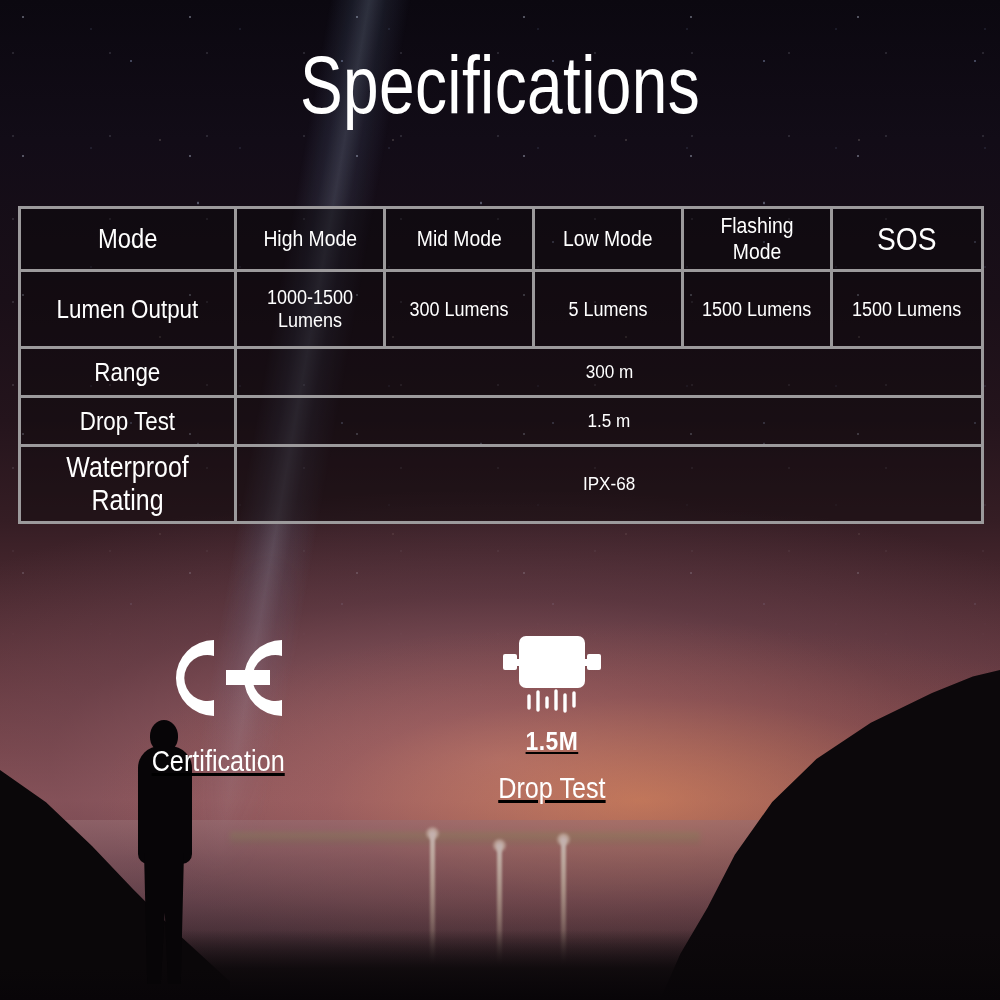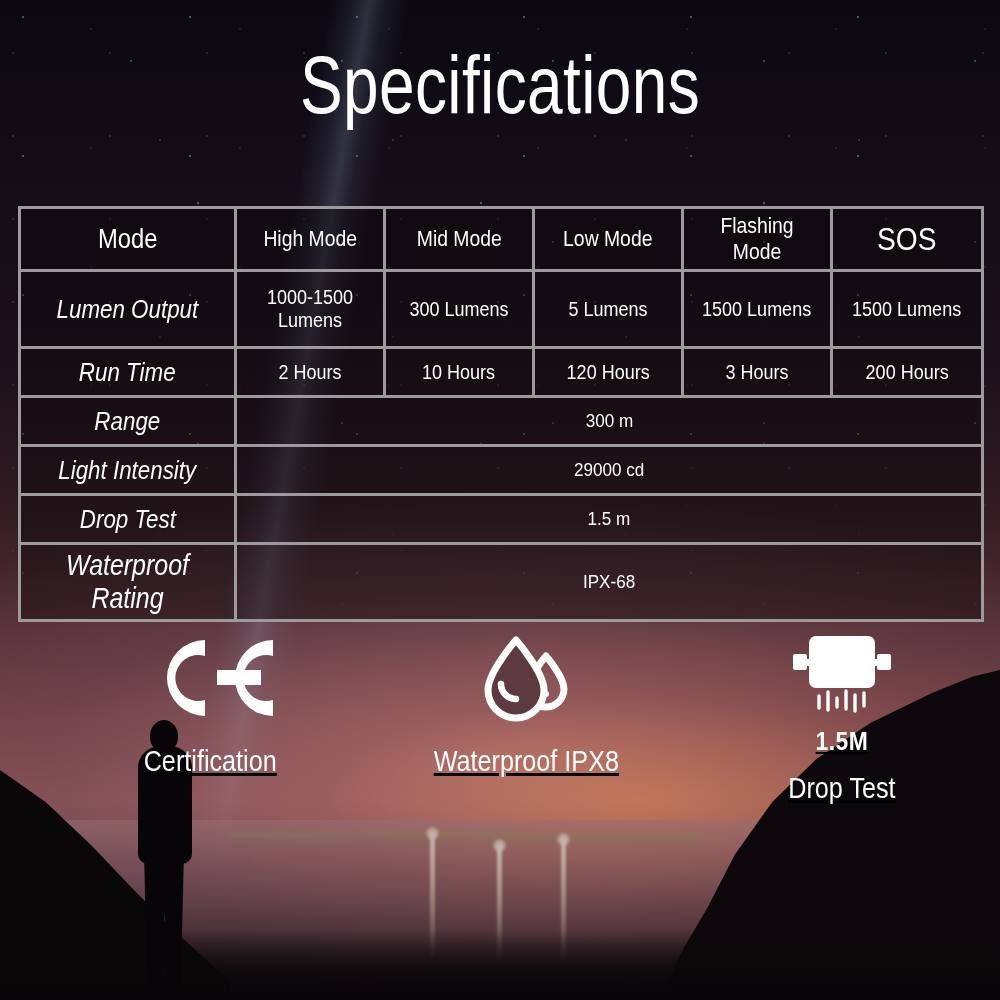--- a/index.html
+++ b/index.html
@@ -219,21 +219,20 @@
     border: 3px solid #9c9a9c;
     text-align: center;
     vertical-align: middle;
     padding: 4px 3px;
     background: rgba(10,6,10,0.42);
   }
   td.lbl {
     background: #000000;
     font-size: 26px;
     transform-origin: 50% 50%;
-    font-style: italic;
   }
   td.lbl span { display: inline-block; transform: scaleX(0.86); }
   td.val {
     font-size: 20px;
   }
   td.val span { display: inline-block; transform: scaleX(0.90); }
   td.hdr {
     background: #000000;
     font-size: 22px;
   }
@@ -349,38 +348,26 @@
 
         <tr class="r-lumen">
           <td class="lbl"><span>Lumen Output</span></td>
           <td class="val"><span>1000-1500 Lumens</span></td>
           <td class="val"><span>300 Lumens</span></td>
           <td class="val"><span>5 Lumens</span></td>
           <td class="val"><span>1500 Lumens</span></td>
           <td class="val"><span>1500 Lumens</span></td>
         </tr>
 
-        <tr class="r-run">
-          <td class="lbl"><span>Run Time</span></td>
-          <td class="val"><span>2 Hours</span></td>
-          <td class="val"><span>10 Hours</span></td>
-          <td class="val"><span>120 Hours</span></td>
-          <td class="val"><span>3 Hours</span></td>
-          <td class="val"><span>200 Hours</span></td>
-        </tr>
 
         <tr class="r-span">
           <td class="lbl"><span>Range</span></td>
           <td class="val" colspan="5"><span>300 m</span></td>
         </tr>
 
-        <tr class="r-span">
-          <td class="lbl"><span>Light Intensity</span></td>
-          <td class="val" colspan="5"><span>29000 cd</span></td>
-        </tr>
 
         <tr class="r-span">
           <td class="lbl"><span>Drop Test</span></td>
           <td class="val" colspan="5"><span>1.5 m</span></td>
         </tr>
 
         <tr class="r-span">
           <td class="lbl wide-lbl"><span>Waterproof Rating</span></td>
           <td class="val" colspan="5"><span>IPX-68</span></td>
         </tr>
@@ -396,35 +383,20 @@
 
           <path d="M58 8 A38 38 0 1 0 58 84 L58 68 A23 23 0 1 1 58 24 Z" fill="#ffffff"></path>
 
           <path d="M126 8 A38 38 0 1 0 126 84 L126 68 A23 23 0 1 1 126 24 Z" fill="#ffffff"></path>
           <rect x="70" y="38" width="44" height="15" fill="#ffffff"></rect>
         </svg>
       </div>
       <div class="feature-label">Certification</div>
     </div>
 
-    <div class="feature f2">
-      <div class="feature-icon">
-        <svg width="96" height="96" viewBox="0 0 96 96" aria-hidden="true">
-          <g fill="none" stroke="#ffffff" stroke-width="7" stroke-linecap="round" stroke-linejoin="round">
-
-            <path d="M68 26 C68 26 86 47 86 59 A18 18 0 0 1 50 59 C50 47 68 26 68 26 Z"></path>
-            <path d="M59 55 A9 9 0 0 0 68 64" stroke-width="6"></path>
-
-            <path d="M38 10 C38 10 10 42 10 60 A28 28 0 0 0 66 60 C66 42 38 10 38 10 Z" fill="#5d3a40"></path>
-            <path d="M23 54 A15 15 0 0 0 38 69" stroke-width="6.5"></path>
-          </g>
-        </svg>
-      </div>
-      <div class="feature-label">Waterproof IPX8</div>
-    </div>
 
     <div class="feature f3">
       <div class="feature-icon">
         <svg width="110" height="100" viewBox="0 0 110 100" aria-hidden="true">
 
           <rect x="6" y="26" width="14" height="16" rx="2" fill="#ffffff"></rect>
           <rect x="90" y="26" width="14" height="16" rx="2" fill="#ffffff"></rect>
           <rect x="17" y="31" width="8" height="7" fill="#ffffff"></rect>
           <rect x="85" y="31" width="8" height="7" fill="#ffffff"></rect>
 

